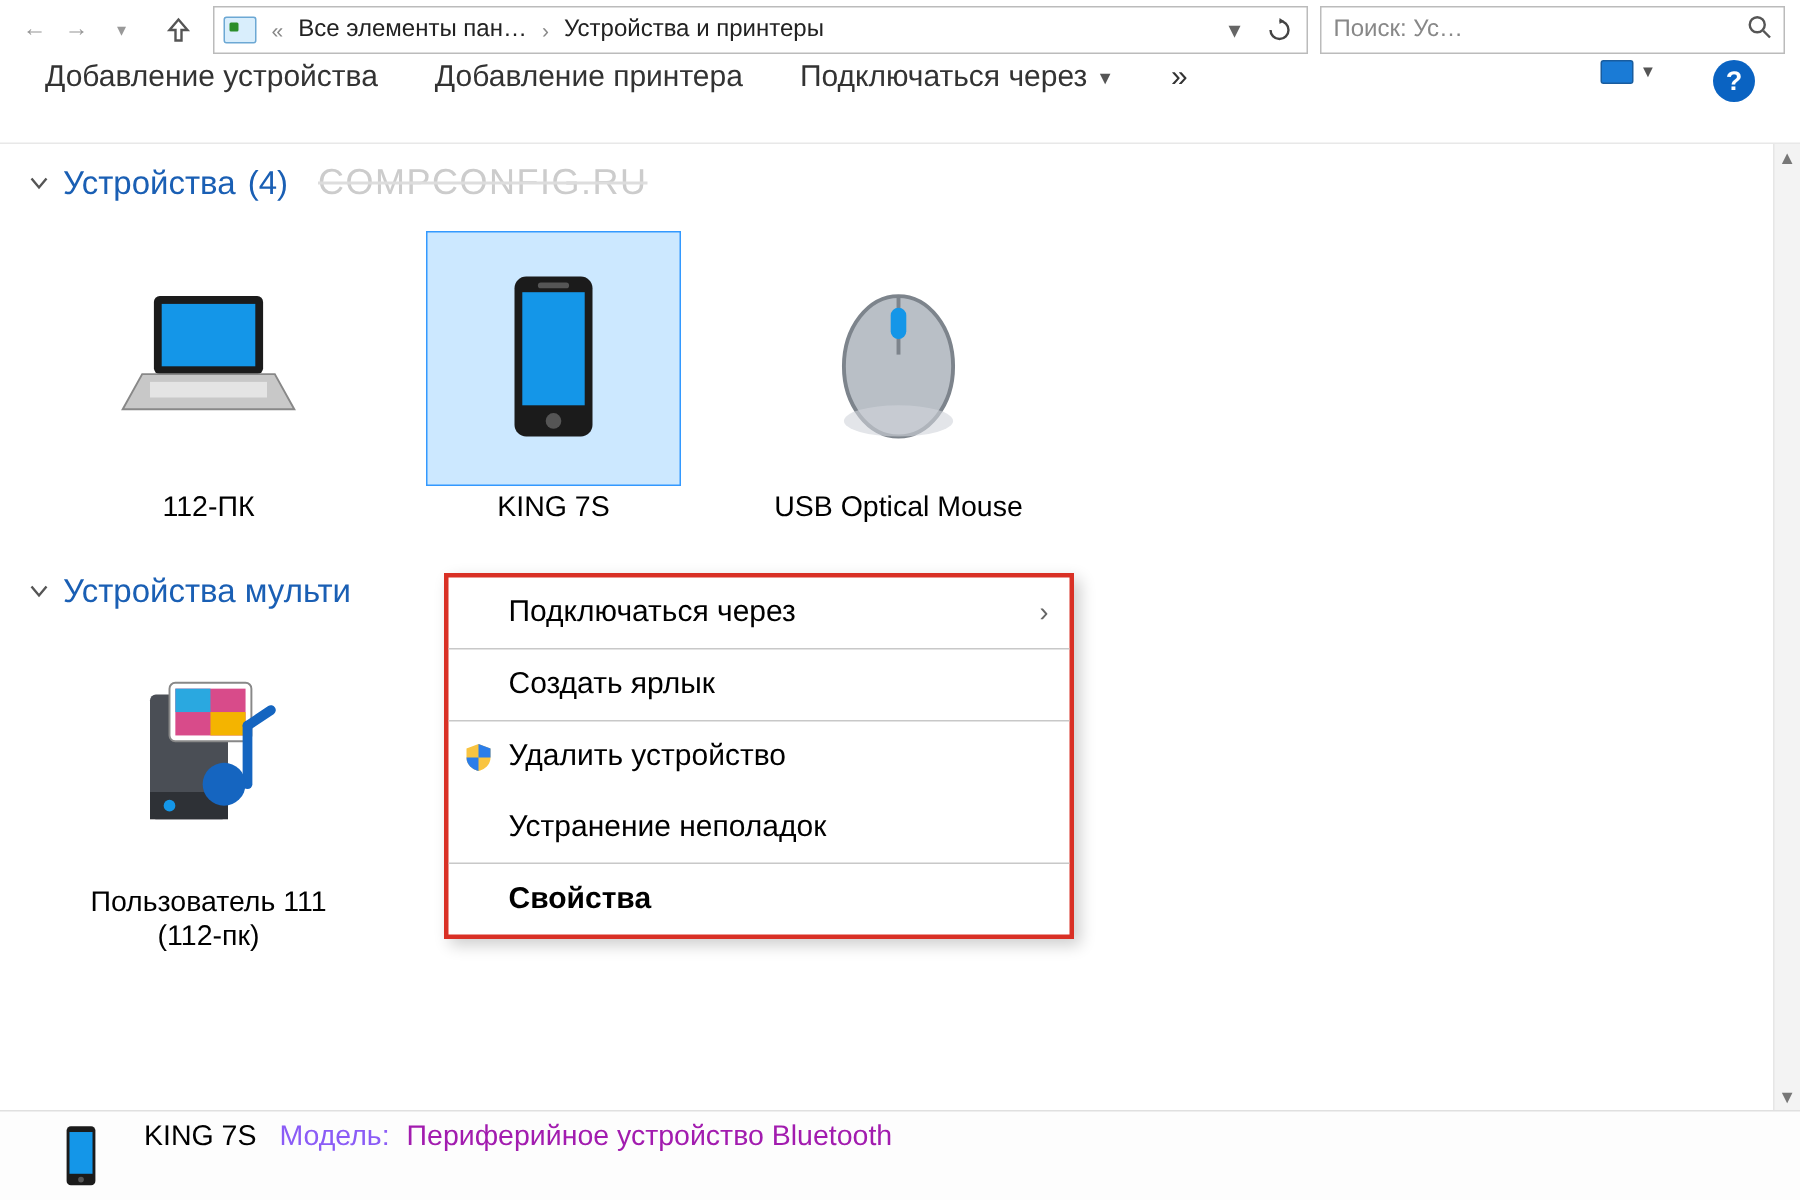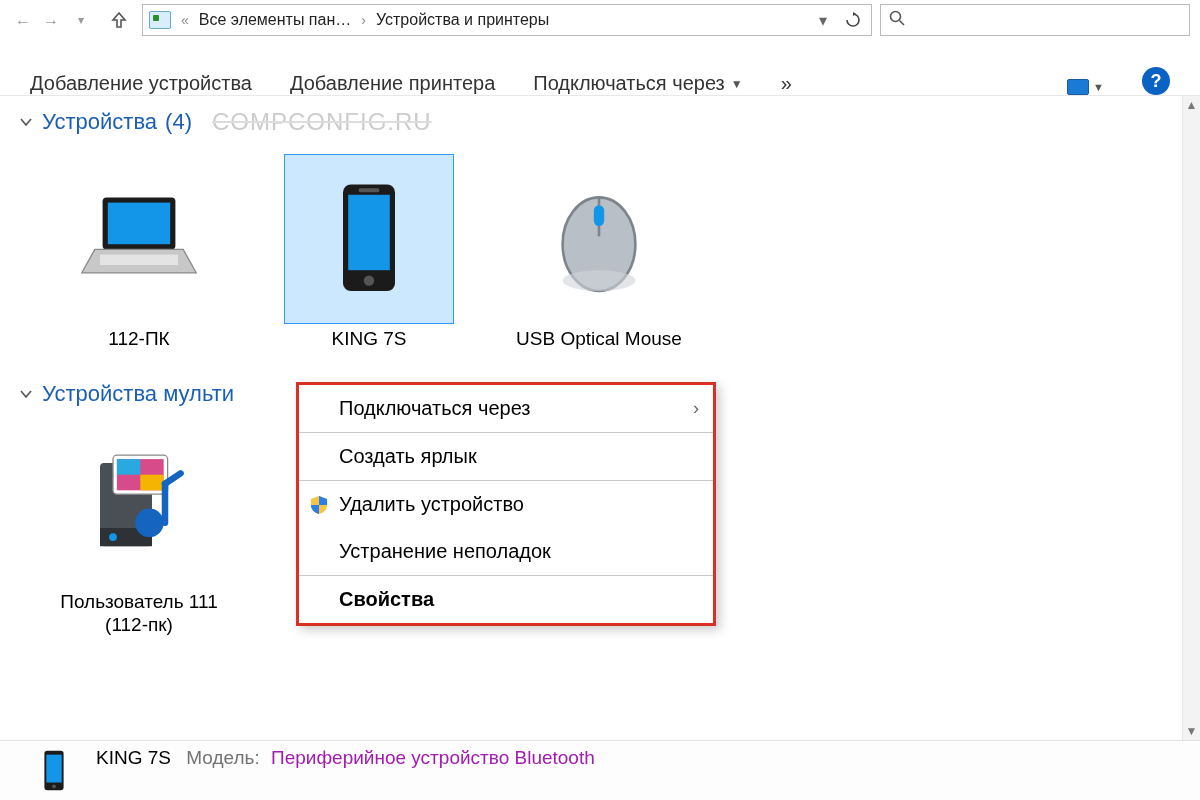--- a/index.html
+++ b/index.html
@@ -56,21 +56,21 @@
     color:#888;
     gap:6px;
     background:#fff;
   }
   .search-box .ph { flex:1; white-space:nowrap; overflow:hidden; text-overflow:ellipsis; }
   .search-box .mag { font-size:16px; color:#555; }
 
   
   .toolbar {
     display:flex;
-    align-items:flex-end;
+    align-items:flex-start;
     height: 56px;
     padding: 0 30px;
     gap: 38px;
     border-bottom: 1px solid #e8e8e8;
     color:#333;
     font-size:20px;
   }
   .toolbar .tbtn { display:flex; align-items:center; gap:6px; }
   .toolbar .spacer { flex:1; }
   .toolbar .overflow { font-size:20px; color:#333; }
@@ -167,21 +167,21 @@
     height:60px;
     border-top:1px solid #e0e0e0;
     display:flex; align-items:flex-start;
     padding: 6px 30px;
     gap: 18px;
     background:#fdfdfd;
     font-size:19px;
   }
   .details .thumb { width:48px; height:48px; }
   .details .dname { font-weight:400; color:#000; min-width:90px; }
-  .details .meta-label { color:#737373; margin-left:10px; }
+  .details .meta-label { color:#8b5cf6; margin-left:10px; }
   .details .meta-val { color:#a21caf; margin-left:6px; }
 
   
   .vscroll {
     position:absolute;
     right:0; top:96px; bottom:60px;
     width:18px;
     background:#f3f3f3;
     border-left:1px solid #e6e6e6;
   }
@@ -233,20 +233,21 @@
     <span style="flex:1"></span>
     <span class="addr-drop">▾</span>
     <span class="addr-refresh">
       <svg width="16" height="16" viewBox="0 0 16 16">
           <path d="M8 2 A6 6 0 1 1 2 8" fill="none" stroke="#444" stroke-width="1.6"></path>
           <path d="M8 0 L8 4 L11 2 Z" fill="#444"></path>
         </svg>
     </span>
   </div>
   <div class="search-box">
+    <span class="ph">Поиск: Ус…</span>
     <span class="mag">
       <svg width="16" height="16" viewBox="0 0 16 16">
           <circle cx="6.5" cy="6.5" r="5" fill="none" stroke="#555" stroke-width="1.6"></circle>
           <line x1="10.5" y1="10.5" x2="15" y2="15" stroke="#555" stroke-width="1.6"></line>
         </svg>
     </span>
   </div>
 </div>
 
 <div class="toolbar">

